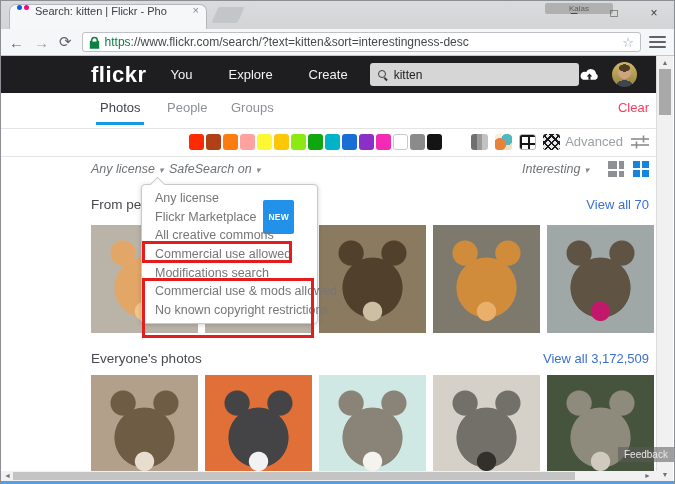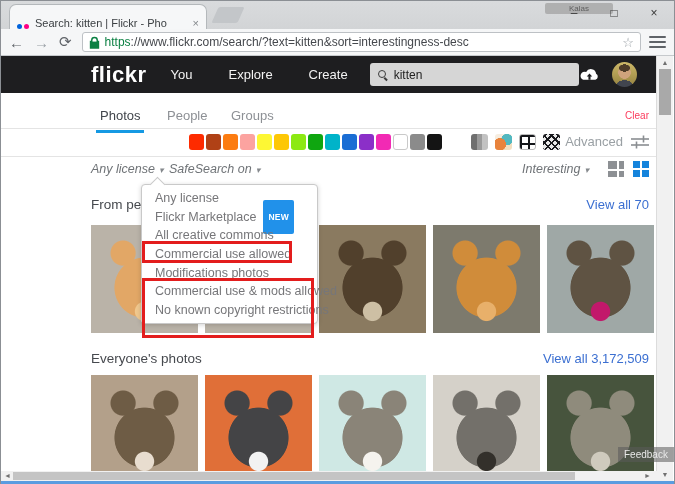--- a/index.html
+++ b/index.html
@@ -6,21 +6,21 @@
   body { font-family:"Liberation Sans", sans-serif; background:#e9e9e9; }
   .window{ position:relative; width:675px; height:484px; background:#fff;
     border:1px solid #8b8f94; border-bottom:none; overflow:hidden;
     font-family:"Liberation Sans", sans-serif; }
 
   
   .titlebar{ position:absolute; left:0; top:0; width:673px; height:28px;
     background:linear-gradient(#d9dbdd,#d2d4d6); }
   .tab{ position:absolute; left:8px; top:3px; width:198px; height:25px;
     background:#f6f7f8; border:1px solid #b4b8bb; border-bottom:none;
-    border-radius:7px 7px 0 0; display:flex; align-items:flex-end; padding:0 7px; }
+    border-radius:7px 7px 0 0; display:flex; align-items:flex-start; padding:0 7px; }
   .favicon{ display:flex; gap:2px; margin-right:6px; flex:none; }
   .favicon i{ width:5px; height:5px; border-radius:50%; display:block; }
   .tab-title{ font-size:11px; color:#3c4043; white-space:nowrap; overflow:hidden; width:150px; }
   .tab-close{ margin-left:auto; font-size:11px; color:#82868a; line-height:1; cursor:default; }
   .newtab{ position:absolute; left:214px; top:6px; width:26px; height:16px;
     background:#c3c6c9; border-radius:2px; transform:skewX(-24deg); }
   .rec-badge{ position:absolute; left:544px; top:2px; padding:1px 24px;
     background:#a9a9a9; color:#4a4a4a; font-size:8px; border-radius:2px; opacity:.85; }
   .winctl{ position:absolute; right:0; top:0; height:26px; display:flex; }
   .winctl span{ width:40px; text-align:center; font-size:12px; color:#3a3a3a; line-height:24px; }
@@ -55,24 +55,24 @@
   .avatar{ width:25px; height:25px; border-radius:50%; flex:none;
     background:
       radial-gradient(ellipse 9px 6px at 50% 24%, #4e3c28 0 60%, rgba(0,0,0,0) 62%),
       radial-gradient(circle at 50% 42%, #cfa37c 0 32%, rgba(0,0,0,0) 34%),
       radial-gradient(ellipse 14px 9px at 50% 95%, #41454e 0 60%, rgba(0,0,0,0) 62%),
       linear-gradient(#cdb868,#95823f); }
 
   
   .content{ position:absolute; left:0; top:92px; width:656px; height:378px; background:#fff; overflow:hidden; }
 
-  .tabsrow{ position:absolute; left:0; top:8px; width:100%; height:35px; }
+  .tabsrow{ position:absolute; left:0; top:0; width:100%; height:35px; }
   .stab{ position:absolute; top:0; height:32px; line-height:30px; font-size:13px; color:#8d9095; padding:0 4px; }
   .stab.active{ color:#41454b; border-bottom:3px solid #1599e3; }
-  .clear-link{ position:absolute; right:8px; top:0; line-height:30px; font-size:10px; color:#fb3b5c; }
+  .clear-link{ position:absolute; right:8px; top:0; line-height:30px; font-size:13px; color:#fb3b5c; }
   .hair{ position:absolute; left:0; width:100%; height:1px; background:#e4e4e4; }
 
   .swatchrow{ position:absolute; left:0; top:36px; width:100%; height:27px; }
   .swatches{ position:absolute; left:188px; top:5px; display:flex; gap:2px; }
   .sw{ width:15px; height:16px; border-radius:3px; }
   .sw.white{ border:1px solid #c9c9c9; }
   .patterns{ position:absolute; left:470px; top:5px; display:flex; gap:7px; }
   .pat{ width:17px; height:16px; border-radius:3px; }
   .pat.gray{ background:linear-gradient(90deg,#6f6f6f 0 34%,#9a9a9a 34% 67%,#c2c2c2 67%); }
   .pat.colorful{ background:
@@ -298,21 +298,21 @@
         <span class="lab">Flickr Marketplace</span>
         <span class="newbadge">NEW</span>
       </div>
     <div class="mi">
         <span class="lab">All creative commons</span>
       </div>
     <div class="mi">
         <span class="lab">Commercial use allowed</span>
       </div>
     <div class="mi">
-        <span class="lab">Modifications photos</span>
+        <span class="lab">Modifications search</span>
       </div>
     <div class="mi">
         <span class="lab">Commercial use &amp; mods allowed</span>
       </div>
     <div class="mi">
         <span class="lab">No known copyright restrictions</span>
       </div>
   </div>
 
   <div class="annotation anno1"></div>

